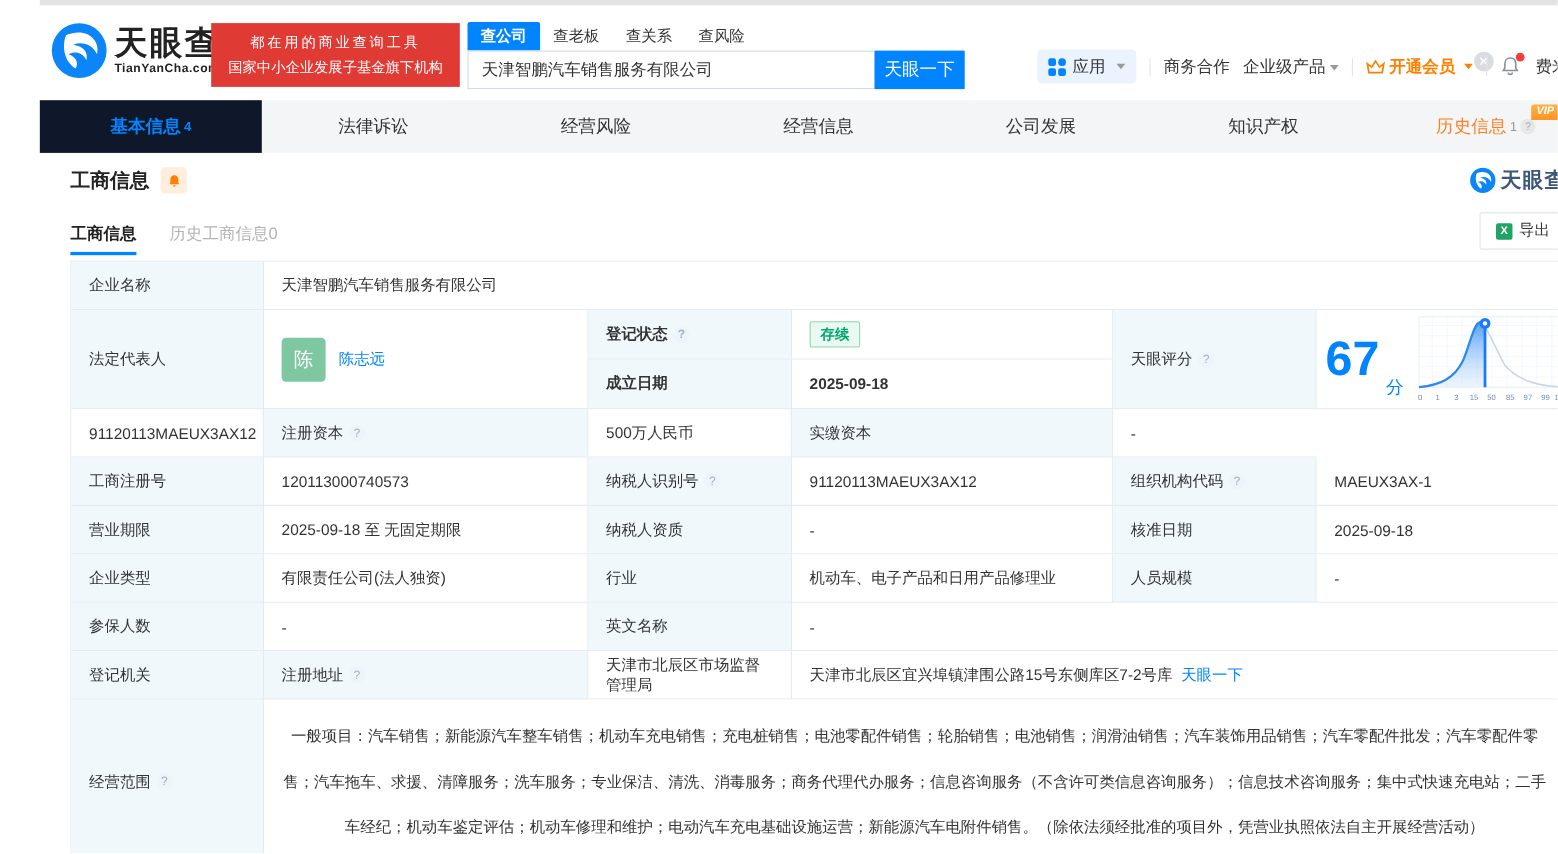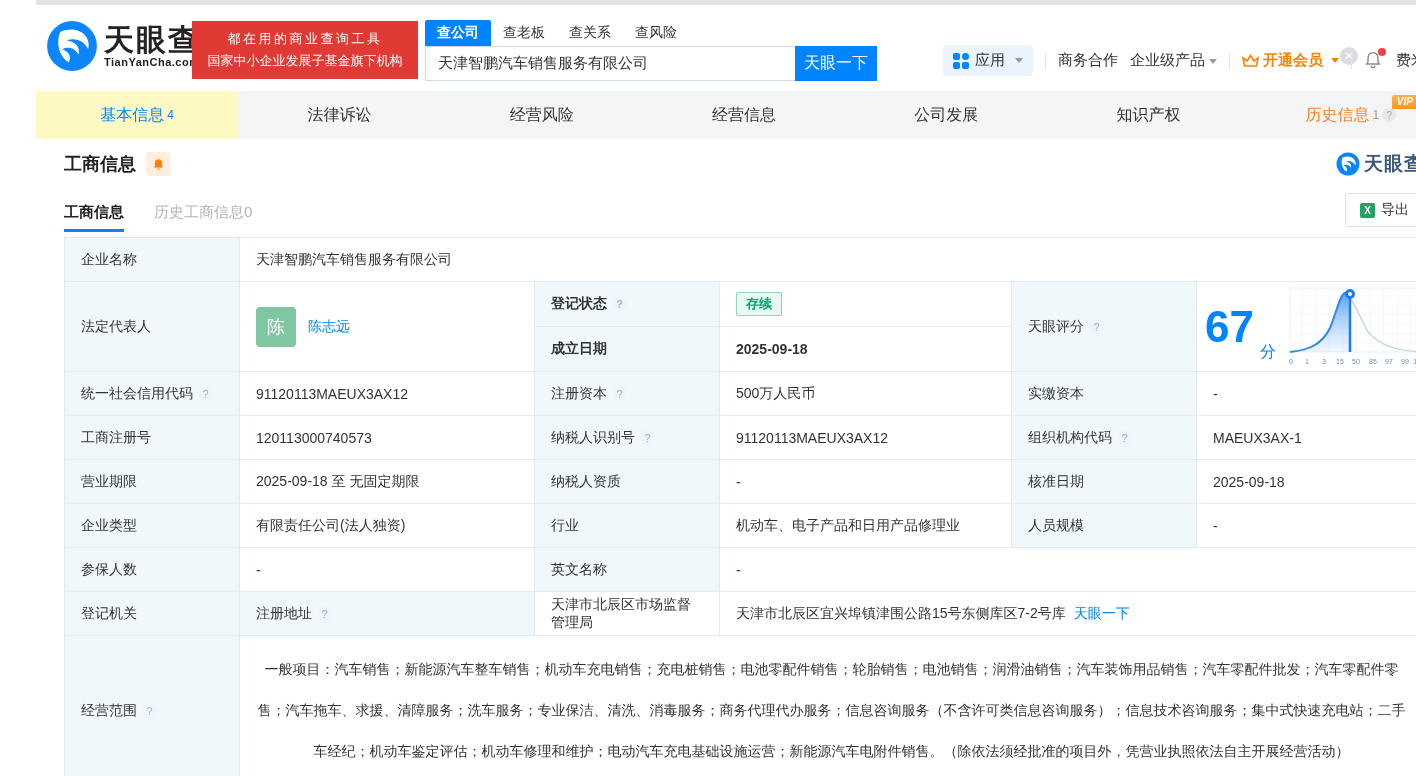--- a/index.html
+++ b/index.html
@@ -39,21 +39,21 @@
   .vsep { width:1px; height:16px; background:#e3e3e3; }
   .navitem { cursor:pointer; white-space:nowrap; }
   .vipnav { color:#ff8000; font-weight:bold; display:flex; align-items:center; gap:4px; }
   .bell-wrap { position:relative; width:20px; height:20px; cursor:pointer; }
   .bell-wrap svg { width:18px; height:18px; }
   .reddot { position:absolute; right:-2px; top:-3px; width:8px; height:8px; border-radius:50%; background:#f53f3f; }
 
   
   .tabbar { display:flex; height:48px; background:#f4f5f6; }
   .mtab { flex:1; display:flex; align-items:center; justify-content:center; font-size:16px; color:#333; cursor:pointer; }
-  .mtab.active { background:#fef9c3; color:#0084ff; font-weight:normal; }
+  .mtab.active { background:#0f172a; color:#0084ff; font-weight:bold; }
   .mtab .cnt { font-size:12px; margin-left:3px; color:inherit; }
   .mtab.hist { color:#ff8022; position:relative; }
   .mtab.hist .cnt { color:#999; }
   .vipbadge { position:absolute; top:4px; margin-left:108px; background:linear-gradient(#ffb143,#ff9423); color:#fff;
               font-size:10px; font-weight:bold; font-style:italic; padding:1px 5px 2px; border-radius:3px 3px 3px 0; }
   .qgray { width:14px; height:14px; border-radius:50%; background:#e8e8e8; color:#aaa; font-size:10px;
            display:inline-flex; align-items:center; justify-content:center; margin-left:3px; }
   .qgray::before{ content:"?"; }
 
   
@@ -302,24 +302,20 @@
               <text x="85" y="78">85</text>
               <text x="101" y="78">97</text>
               <text x="117" y="78">99</text>
               <text x="131" y="78">100</text>
             </g>
           </svg>
         </div>
       </div>
 
       <div class="row">
-        <div class="cell lbl">
-          <span>统一社会信用代码</span>
-            <span class="q"></span>
-        </div>
         <div class="cell">91120113MAEUX3AX12</div>
         <div class="cell lbl">
           <span>注册资本</span>
             <span class="q"></span>
         </div>
         <div class="cell">500万人民币</div>
         <div class="cell lbl">实缴资本</div>
         <div class="cell">-</div>
       </div>
 

